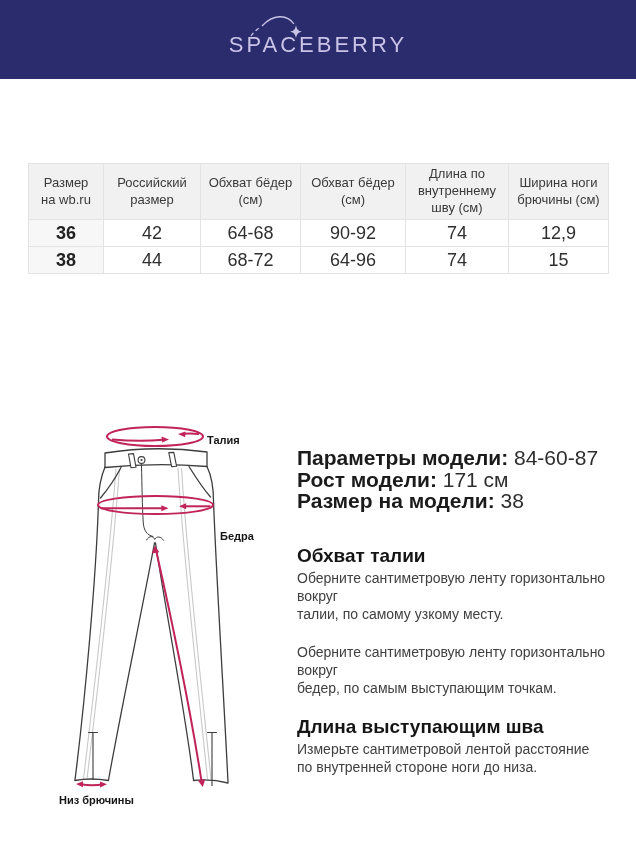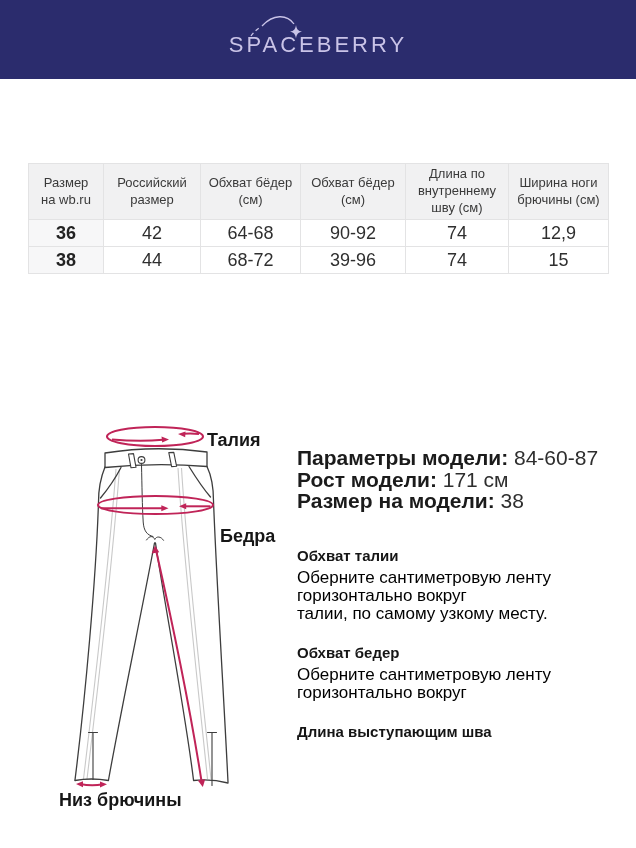--- a/index.html
+++ b/index.html
@@ -34,35 +34,35 @@
   }
   .size-table tbody td {
     background:#ffffff; height:27px; font-size:18px; color:#2f2f2f; padding:0 4px;
   }
   .size-table tbody td.rowhead { background:#f7f7f8; font-weight:700; color:#222; }
 
   
   .diagram { position:absolute; left:55px; top:410px; width:235px; height:420px; }
   .diagram svg { position:absolute; left:0; top:0; }
   .dlabel {
-    position:absolute; font-weight:700; font-size:18px; line-height:19px; color:#161616;
+    position:absolute; font-weight:700; font-size:11px; line-height:19px; color:#161616;
   }
   .dlabel-waist  { left:152px; top:21px;  white-space:nowrap; }
   .dlabel-hips   { left:165px; top:88px;  white-space:nowrap;margin-top:29px; }
   .dlabel-inseam { left:134px; top:146px; width:104px; }
   .dlabel-hem    { left:4px;   top:381px; white-space:nowrap; }
 
   
   .info-col { position:absolute; left:297px; top:447px; width:318px; }
   .model-line { font-size:21px; line-height:21.5px; color:#2e2e2e; }
   .model-line .lab { font-weight:700; color:#1b1b1b; }
   .section { margin-top:20px; }
   .section.first { margin-top:34px; }
-  .section-title { font-size:15px; line-height:20px; font-weight:700; color:#151515; margin:0 0 3px 0; }
-  .section-body  { font-size:17px; line-height:18px; color:#000000; }
+  .section-title { font-size:19px; line-height:20px; font-weight:700; color:#151515; margin:0 0 3px 0; }
+  .section-body  { font-size:14px; line-height:18px; color:#404040; }
 </style>
 </head>
 <body>
 
 <div class="brand-header">
   <div class="logo-wrap">
     <svg class="logo-comet" viewBox="0 0 60 40">
       <path d="M2,28 C4,25 7,22 10,20" stroke="#c9c3e7" stroke-width="1.3" fill="none" stroke-dasharray="4 3"></path>
       <path d="M13,18 C24,6 38,6 45,16" stroke="#c9c3e7" stroke-width="1.3" fill="none"></path>
       <path d="M47,17 C47.7,21.5 49,22.8 53,23.7 C49,24.6 47.7,26 47,30.5 C46.3,26 45,24.6 41,23.7 C45,22.8 46.3,21.5 47,17 Z" fill="#c9c3e7"></path>
@@ -96,21 +96,21 @@
       <td>42</td>
       <td>64-68</td>
       <td>90-92</td>
       <td>74</td>
       <td>12,9</td>
     </tr>
     <tr>
       <td class="rowhead">38</td>
       <td>44</td>
       <td>68-72</td>
-      <td>39-96</td>
+      <td>64-96</td>
       <td>74</td>
       <td>15</td>
     </tr>
   </tbody>
 </table>
 
 <div class="diagram">
   <svg width="235" height="420" viewBox="0 0 235 420">
 
     <g stroke="#c9c9c9" stroke-width="1.1" fill="none">
@@ -183,23 +183,27 @@
 
   <div class="section first">
     <div class="section-title">Обхват талии</div>
     <div class="section-body">
       <div>Оберните сантиметровую ленту горизонтально вокруг</div>
       <div>талии, по самому узкому месту.</div>
     </div>
   </div>
 
   <div class="section">
-    <div class="section-title">Обхват бедер</div>
     <div class="section-body">
       <div>Оберните сантиметровую ленту горизонтально вокруг</div>
+      <div>бедер, по самым выступающим точкам.</div>
     </div>
   </div>
 
   <div class="section">
     <div class="section-title">Длина выступающим шва</div>
+    <div class="section-body">
+      <div>Измерьте сантиметровой лентой расстояние</div>
+      <div>по внутренней стороне ноги до низа.</div>
+    </div>
   </div>
 
 </div>
 
 </body></html>

